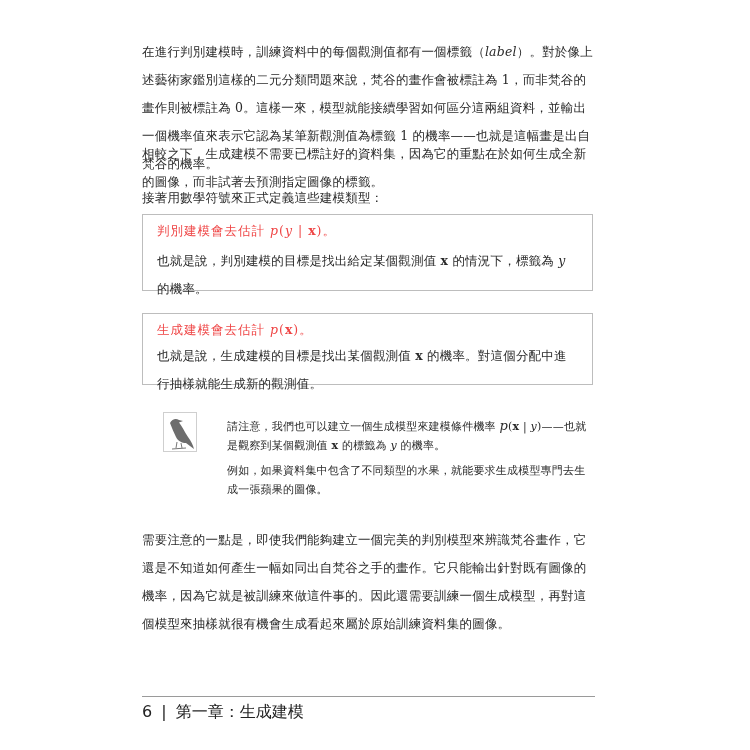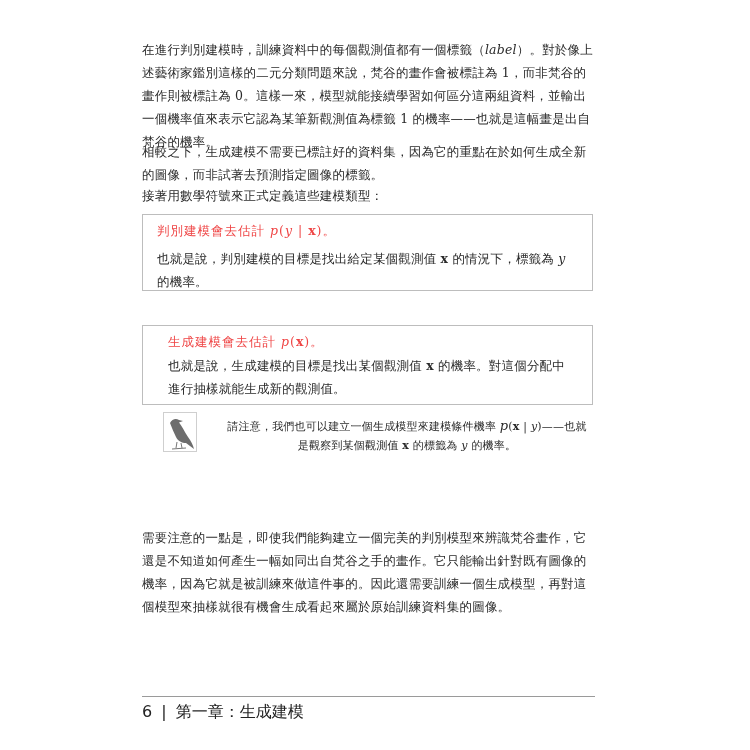--- a/index.html
+++ b/index.html
@@ -1,19 +1,19 @@
 <!DOCTYPE html>
 <html><head>
 <meta charset="utf-8">
 <style>
   html, body { margin:0; padding:0; background:#ffffff; }
   body { width:750px; height:750px; position:relative; overflow:hidden;
     font-family: "DejaVu Sans", "Liberation Sans", sans-serif; color:#2a2a2a; }
   .page { position:absolute; left:142px; top:0; width:453px; }
-  p { margin:0; font-size:12.5px; line-height:23px; letter-spacing:0.2px; }
+  p { margin:0; font-size:12.5px; line-height:28px; letter-spacing:0.2px; }
   .para { position:absolute; left:0; width:453px; }
   .i { font-family:"DejaVu Serif","Liberation Serif",serif; font-style:italic; }
   .b { font-family:"DejaVu Serif","Liberation Serif",serif; font-weight:bold; }
   .m { font-family:"DejaVu Serif","Liberation Serif",serif; }
   .box { position:absolute; left:0; width:451px; border:1px solid #bdbdbd; box-sizing:border-box; }
   .box-title { font-size:12.5px; line-height:20px; color:#ef4444; letter-spacing:1px; }
   .note { position:absolute; left:21px; top:412px; width:420px; }
   .bird { position:absolute; left:0; top:0; width:34px; height:40px; border:1px solid #cfcfcf; box-sizing:border-box; }
   .note-body { position:absolute; left:64px; top:0; width:360px; }
   .note-title { font-size:12.5px; letter-spacing:2px; line-height:20px; color:#333; }
@@ -36,34 +36,35 @@
 
   <div class="para" style="top:184px;">
     <p>接著用數學符號來正式定義這些建模類型：</p>
   </div>
 
   <div class="box" style="top:214px; height:77px; padding:6px 14px;">
     <div class="box-title"><span>判別建模會去估計 </span><span class="i">p</span><span class="m">(</span><span class="i">y</span><span class="m"> | </span><span class="b">x</span><span class="m">)</span><span>。</span></div>
     <p style="margin-top:6px;"><span>也就是說，判別建模的目標是找出給定某個觀測值 </span><span class="b">x</span><span> 的情況下，標籤為 </span><span class="i">y</span><span> 的機率。</span></p>
   </div>
 
-  <div class="box" style="top:325px; height:80px; padding:6px 25px;">
+  <div class="box" style="top:313px; height:72px; padding:6px 14px;">
     <div class="box-title"><span>生成建模會去估計 </span><span class="i">p</span><span class="m">(</span><span class="b">x</span><span class="m">)</span><span>。</span></div>
     <p style="margin-top:2px;"><span>也就是說，生成建模的目標是找出某個觀測值 </span><span class="b">x</span><span> 的機率。對這個分配中進行抽樣就能生成新的觀測值。</span></p>
   </div>
 
   <div class="note">
     <div class="bird">
       <svg width="32" height="38" viewBox="0 0 32 38">
         <path d="M6 10 C8 6 12 5 15 7 L19 8 L15 9.5 C18 13 20 18 24 24 C27 28 29 32 30 36 L22 30 C18 30 14 28 12 24 C10 20 8 15 6 10 Z" fill="#6d6d6d"></path>
         <path d="M13 29 L12 35 M17 30 L18 35 M8 36 L22 35" stroke="#777" stroke-width="1" fill="none"></path>
       </svg>
     </div>
     <div class="note-body">
-      <p style="margin-top:4px;text-align:center;"><span>請注意，我們也可以建立一個生成模型來建模條件機率 </span><span class="i" style="font-size:13px;">p</span><span class="m">(</span><span class="b">x</span><span class="m"> | </span><span class="i">y</span><span class="m">)</span><span>——也就是觀察到某個觀測值 </span><span class="b">x</span><span> 的標籤為 </span><span class="i">y</span><span> 的機率。</span></p>
+      <p style="margin-top:4px;"><span>請注意，我們也可以建立一個生成模型來建模條件機率 </span><span class="i" style="font-size:13px;">p</span><span class="m">(</span><span class="b">x</span><span class="m"> | </span><span class="i">y</span><span class="m">)</span><span>——也就是觀察到某個觀測值 </span><span class="b">x</span><span> 的標籤為 </span><span class="i">y</span><span> 的機率。</span></p>
+      <p style="margin-top:6px;">例如，如果資料集中包含了不同類型的水果，就能要求生成模型專門去生成一張蘋果的圖像。</p>
     </div>
   </div>
 
   <div class="para" style="top:526px;">
     <p>需要注意的一點是，即使我們能夠建立一個完美的判別模型來辨識梵谷畫作，它還是不知道如何產生一幅如同出自梵谷之手的畫作。它只能輸出針對既有圖像的機率，因為它就是被訓練來做這件事的。因此還需要訓練一個生成模型，再對這個模型來抽樣就很有機會生成看起來屬於原始訓練資料集的圖像。</p>
   </div>
 </div>
 
 <div class="footer-rule"></div>
 <div class="footer">

